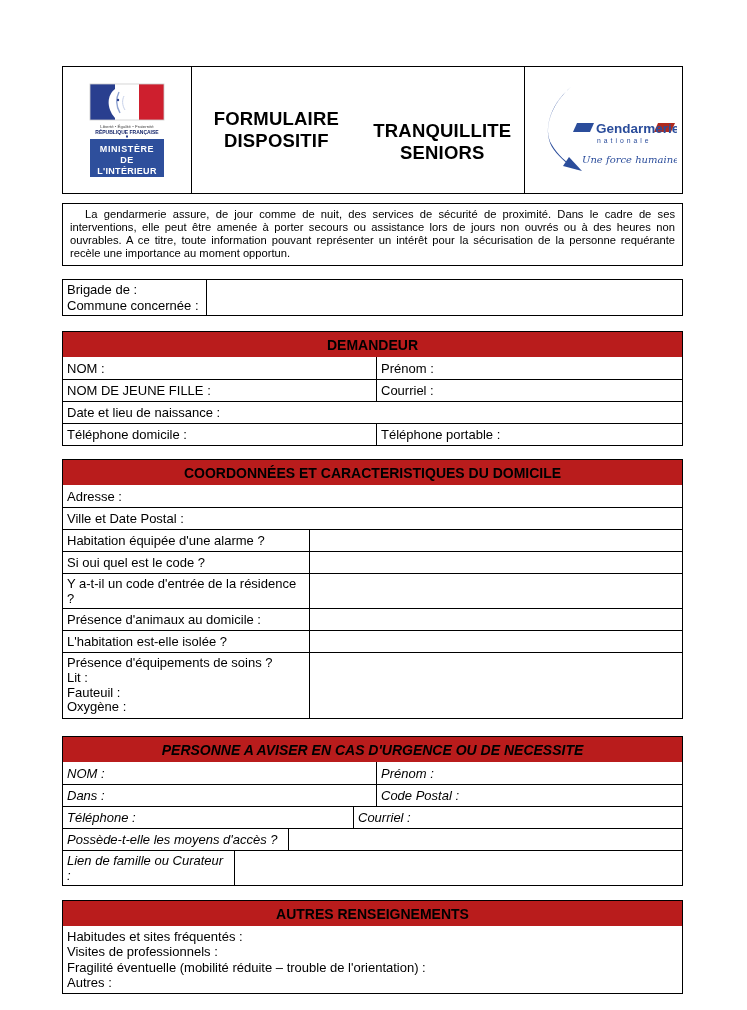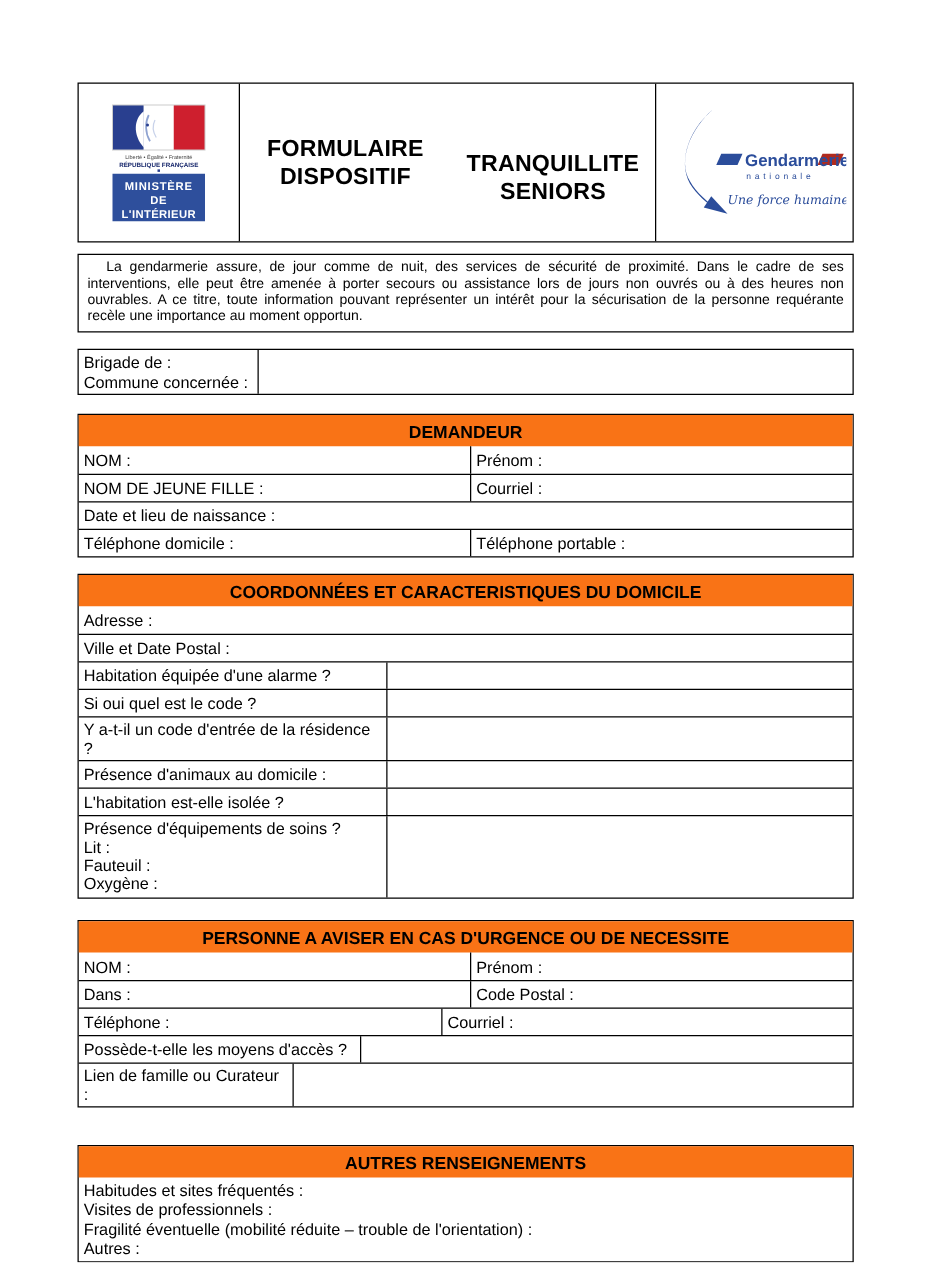--- a/index.html
+++ b/index.html
@@ -26,39 +26,39 @@
     margin-top:9px; border:1.5px solid #000; padding:4px 7px 5px 7px;
     font-size:11.2px; line-height:13px; text-align:justify; text-indent:15px;
   }
 
   
   .tbl { border:1.5px solid #000; }
   .trow { display:flex; min-height:22px; align-items:stretch; }
   .trow + .trow { border-top:1.5px solid #000; }
   .thead {
     min-height:25px; display:flex; align-items:center; justify-content:center;
-    background:#f97316; font-size:14px; font-weight:bold; text-align:center;
+    background:#b91c1c; font-size:14px; font-weight:bold; text-align:center;
   }
   .lbl, .fld { display:flex; align-items:center; padding:2px 4px; font-size:13px; }
   .fld { flex:1; }
   .fld.split { border-left:1.5px solid #000; }
   .multiline { display:block; padding:3px 4px; font-size:13px; line-height:14.8px; }
 
   .brigade-tbl { margin-top:13px; }
   .brigade-lbl { width:143px; line-height:15.5px; }
   .demandeur-tbl { margin-top:15px; }
   .w-demandeur { width:313px; }
   .domicile-tbl { margin-top:13px; }
   .w-domicile { width:246px; }
-  .urgence-tbl { margin-top:17px; }
+  .urgence-tbl { margin-top:17px;font-style:italic; }
   .w-u-half { width:313px; }
   .w-u-tel { width:290px; }
   .w-u-acces { width:225px; }
   .w-u-lien { width:171px; }
-  .autres-tbl { margin-top:30px; }
+  .autres-tbl { margin-top:14px; }
   .autres-body { line-height:15.2px; }
   .equip-row { min-height:62px; }
 
   
   .logo-svg { display:block; }
 </style>
 </head>
 <body>
 
 <div class="page">

